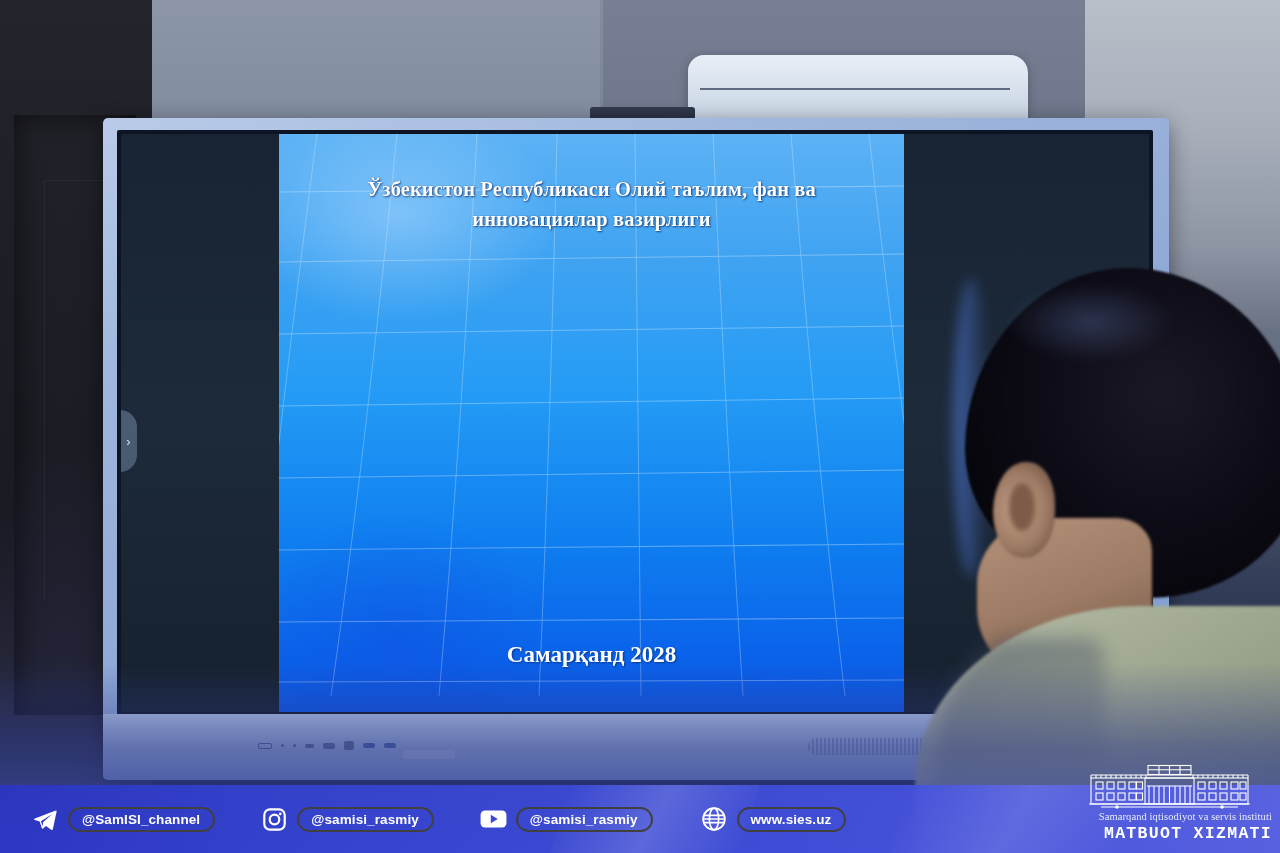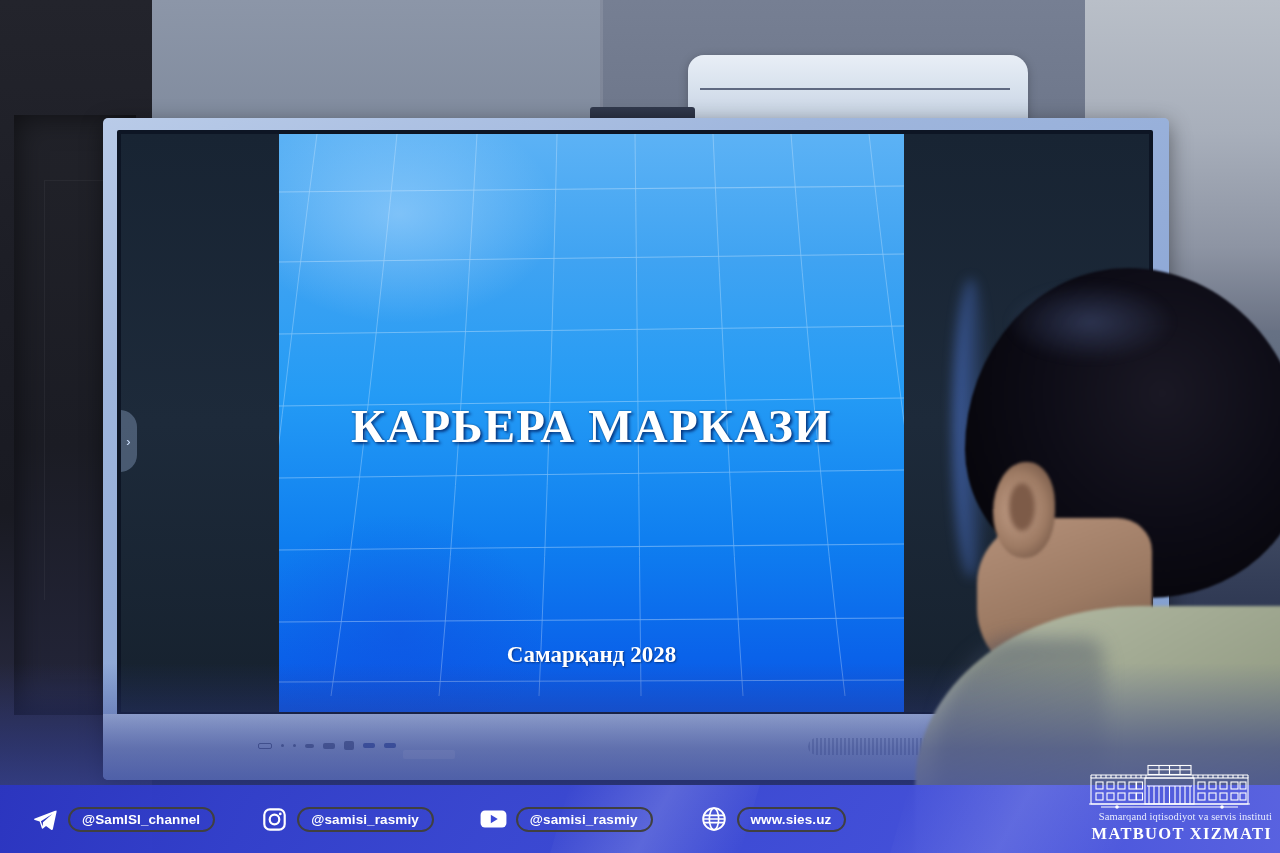--- a/index.html
+++ b/index.html
@@ -160,21 +160,21 @@
           color:#ffffff; font-size:13.5px; font-weight:bold; letter-spacing:.1px;
           white-space:nowrap; font-family:"Liberation Sans", sans-serif; }
 
   
   .corner-logo { position:absolute; right:8px; bottom:3px; width:205px; height:88px;
                  color:#ffffff; text-align:right; }
   .bld { position:relative; width:165px; height:46px; margin:2px auto 1px; }
   .bld svg { display:block; }
   .logo-l1 { font-family:"Liberation Serif", serif; font-size:10.5px; line-height:1.15;
              letter-spacing:.1px; color:#e8ecff; }
-  .logo-l2 { font-family:Liberation Serif, serif; font-size:16.5px; font-weight:bold;
+  .logo-l2 { font-family:Liberation Mono, monospace; font-size:16.5px; font-weight:bold;
              letter-spacing:1.3px; margin-top:1px; color:#ffffff; }
 </style>
 </head>
 <body>
 
 <div id="stage">
 
   <div class="room"></div>
   <div class="wall-mid"></div>
   <div class="wall-right-col"></div>
@@ -218,21 +218,24 @@
             <path d="M198,0 C188,180 176,380 160,562"></path>
             <path d="M278,0 C274,180 268,380 260,562"></path>
             <path d="M356,0 C358,180 360,380 362,562"></path>
             <path d="M434,0 C442,180 452,380 464,562"></path>
             <path d="M512,0 C526,180 544,380 566,562"></path>
             <path d="M590,0 C610,180 636,380 664,562"></path>
           </g>
         </svg>
 
         <div class="slide-text">
-          <div class="s-title">КАРЬЕРА МАРКАЗИ</div>
+          <div class="s-head">
+            <span>Ўзбекистон Республикаси Олий таълим, фан ва</span><br>
+            <span>инновациялар вазирлиги</span>
+          </div>
           <div class="s-foot">Самарқанд 2028</div>
         </div>
       </div>
 
       <div class="side-handle">
         <span>›</span>
       </div>
     </div>
 
     <div class="btm-bar">

